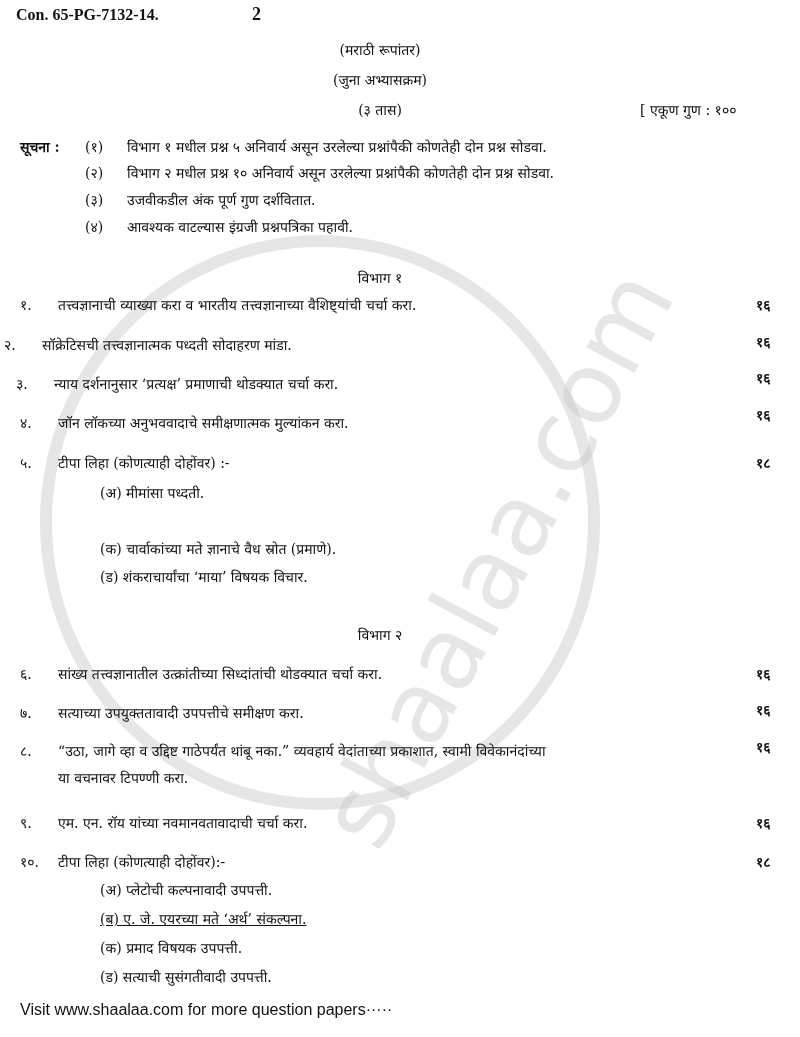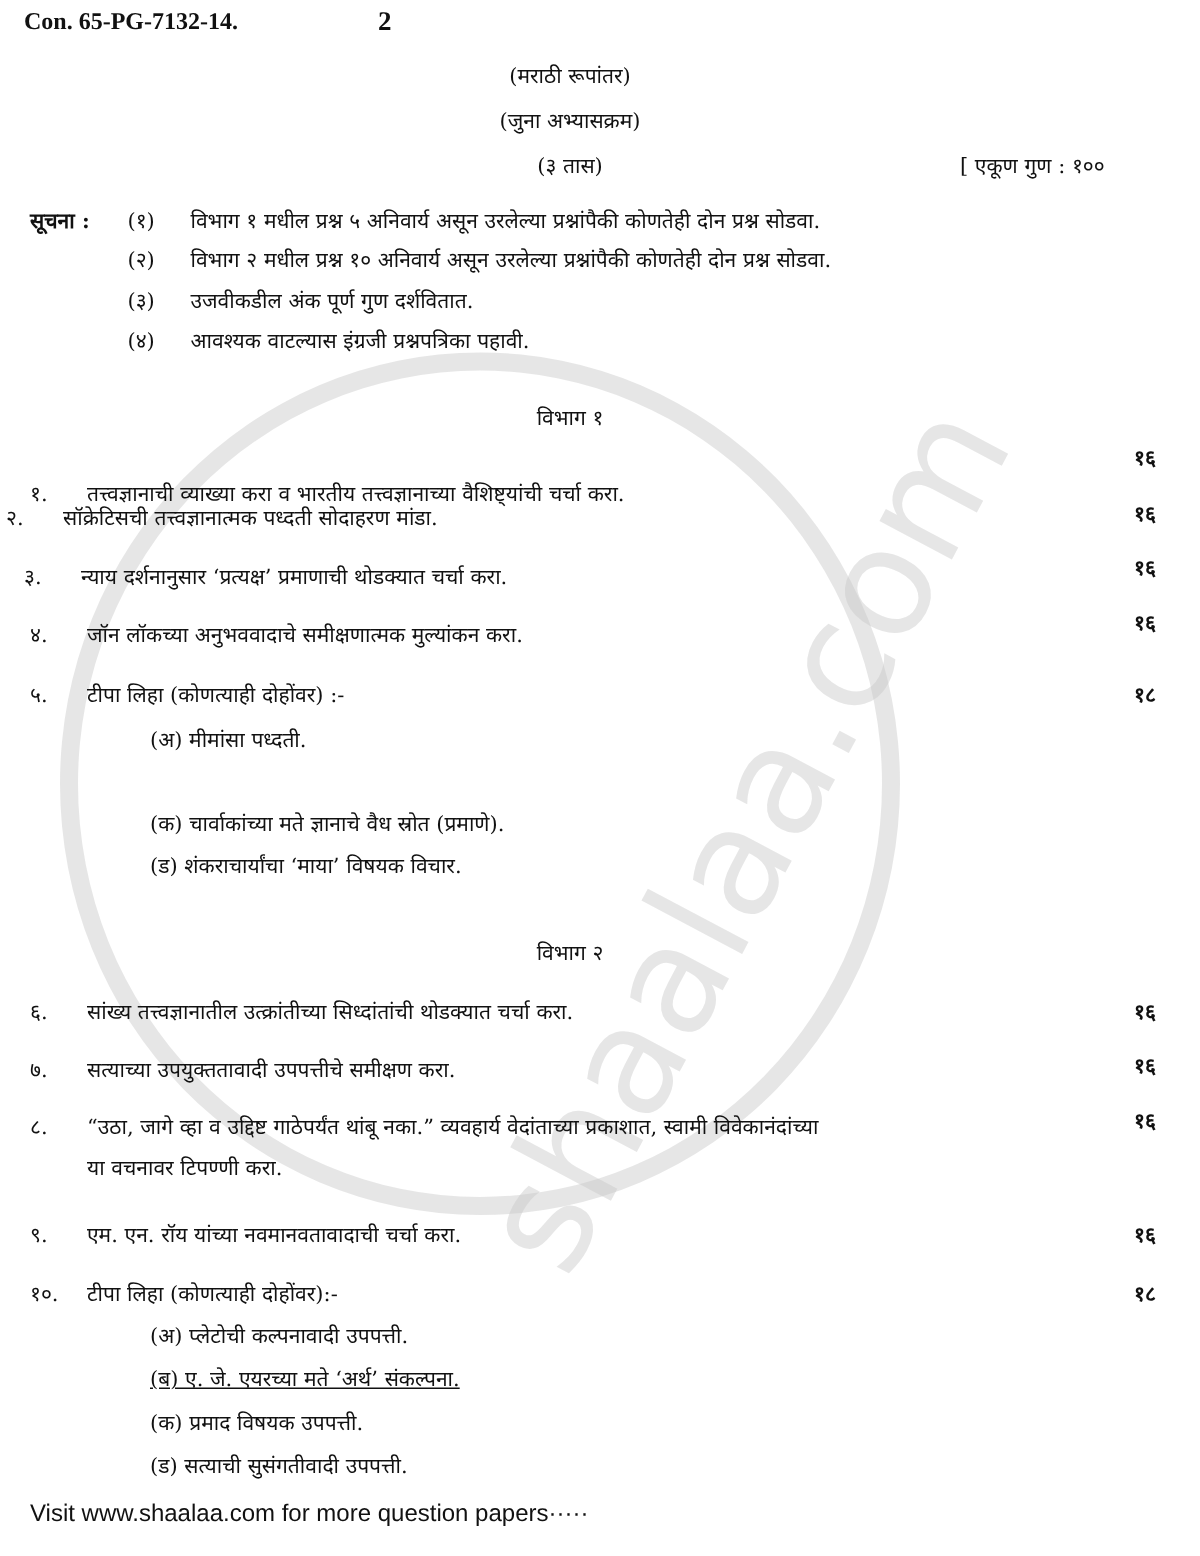--- a/index.html
+++ b/index.html
@@ -55,21 +55,21 @@
   <div class="abs total">[ एकूण गुण : १००</div>
 
   <div class="abs note-label">सूचना :</div>
   <div class="abs note" style="left:85px; top:137px;"><span class="num">(१)</span><span>विभाग १ मधील प्रश्न ५ अनिवार्य असून उरलेल्या प्रश्नांपैकी कोणतेही दोन प्रश्न सोडवा.</span></div>
   <div class="abs note" style="left:85px; top:163px;"><span class="num">(२)</span><span>विभाग २ मधील प्रश्न १० अनिवार्य असून उरलेल्या प्रश्नांपैकी कोणतेही दोन प्रश्न सोडवा.</span></div>
   <div class="abs note" style="left:85px; top:190px;"><span class="num">(३)</span><span>उजवीकडील अंक पूर्ण गुण दर्शवितात.</span></div>
   <div class="abs note" style="left:85px; top:217px;"><span class="num">(४)</span><span>आवश्यक वाटल्यास इंग्रजी प्रश्नपत्रिका पहावी.</span></div>
 
   <div class="abs section" style="left:300px; top:256px;margin-top:12px;">विभाग १</div>
 
-  <div class="abs q" style="left:20px; top:295px;margin-top:24px;"><span class="qn">१.</span><span>तत्त्वज्ञानाची व्याख्या करा व भारतीय तत्त्वज्ञानाच्या वैशिष्ट्यांची चर्चा करा.</span></div>
+  <div class="abs q" style="left:20px; top:295px;"><span class="qn">१.</span><span>तत्त्वज्ञानाची व्याख्या करा व भारतीय तत्त्वज्ञानाच्या वैशिष्ट्यांची चर्चा करा.</span></div>
   <div class="abs marks" style="top:295px;">१६</div>
 
   <div class="abs q" style="left:4px; top:335px;"><span class="qn">२.</span><span>सॉक्रेटिसची तत्त्वज्ञानात्मक पध्दती सोदाहरण मांडा.</span></div>
   <div class="abs marks" style="top:332px;">१६</div>
 
   <div class="abs q" style="left:16px; top:374px;"><span class="qn">३.</span><span>न्याय दर्शनानुसार ‘प्रत्यक्ष’ प्रमाणाची थोडक्यात चर्चा करा.</span></div>
   <div class="abs marks" style="top:368px;">१६</div>
 
   <div class="abs q" style="left:20px; top:413px;"><span class="qn">४.</span><span>जॉन लॉकच्या अनुभववादाचे समीक्षणात्मक मुल्यांकन करा.</span></div>
   <div class="abs marks" style="top:405px;">१६</div>

